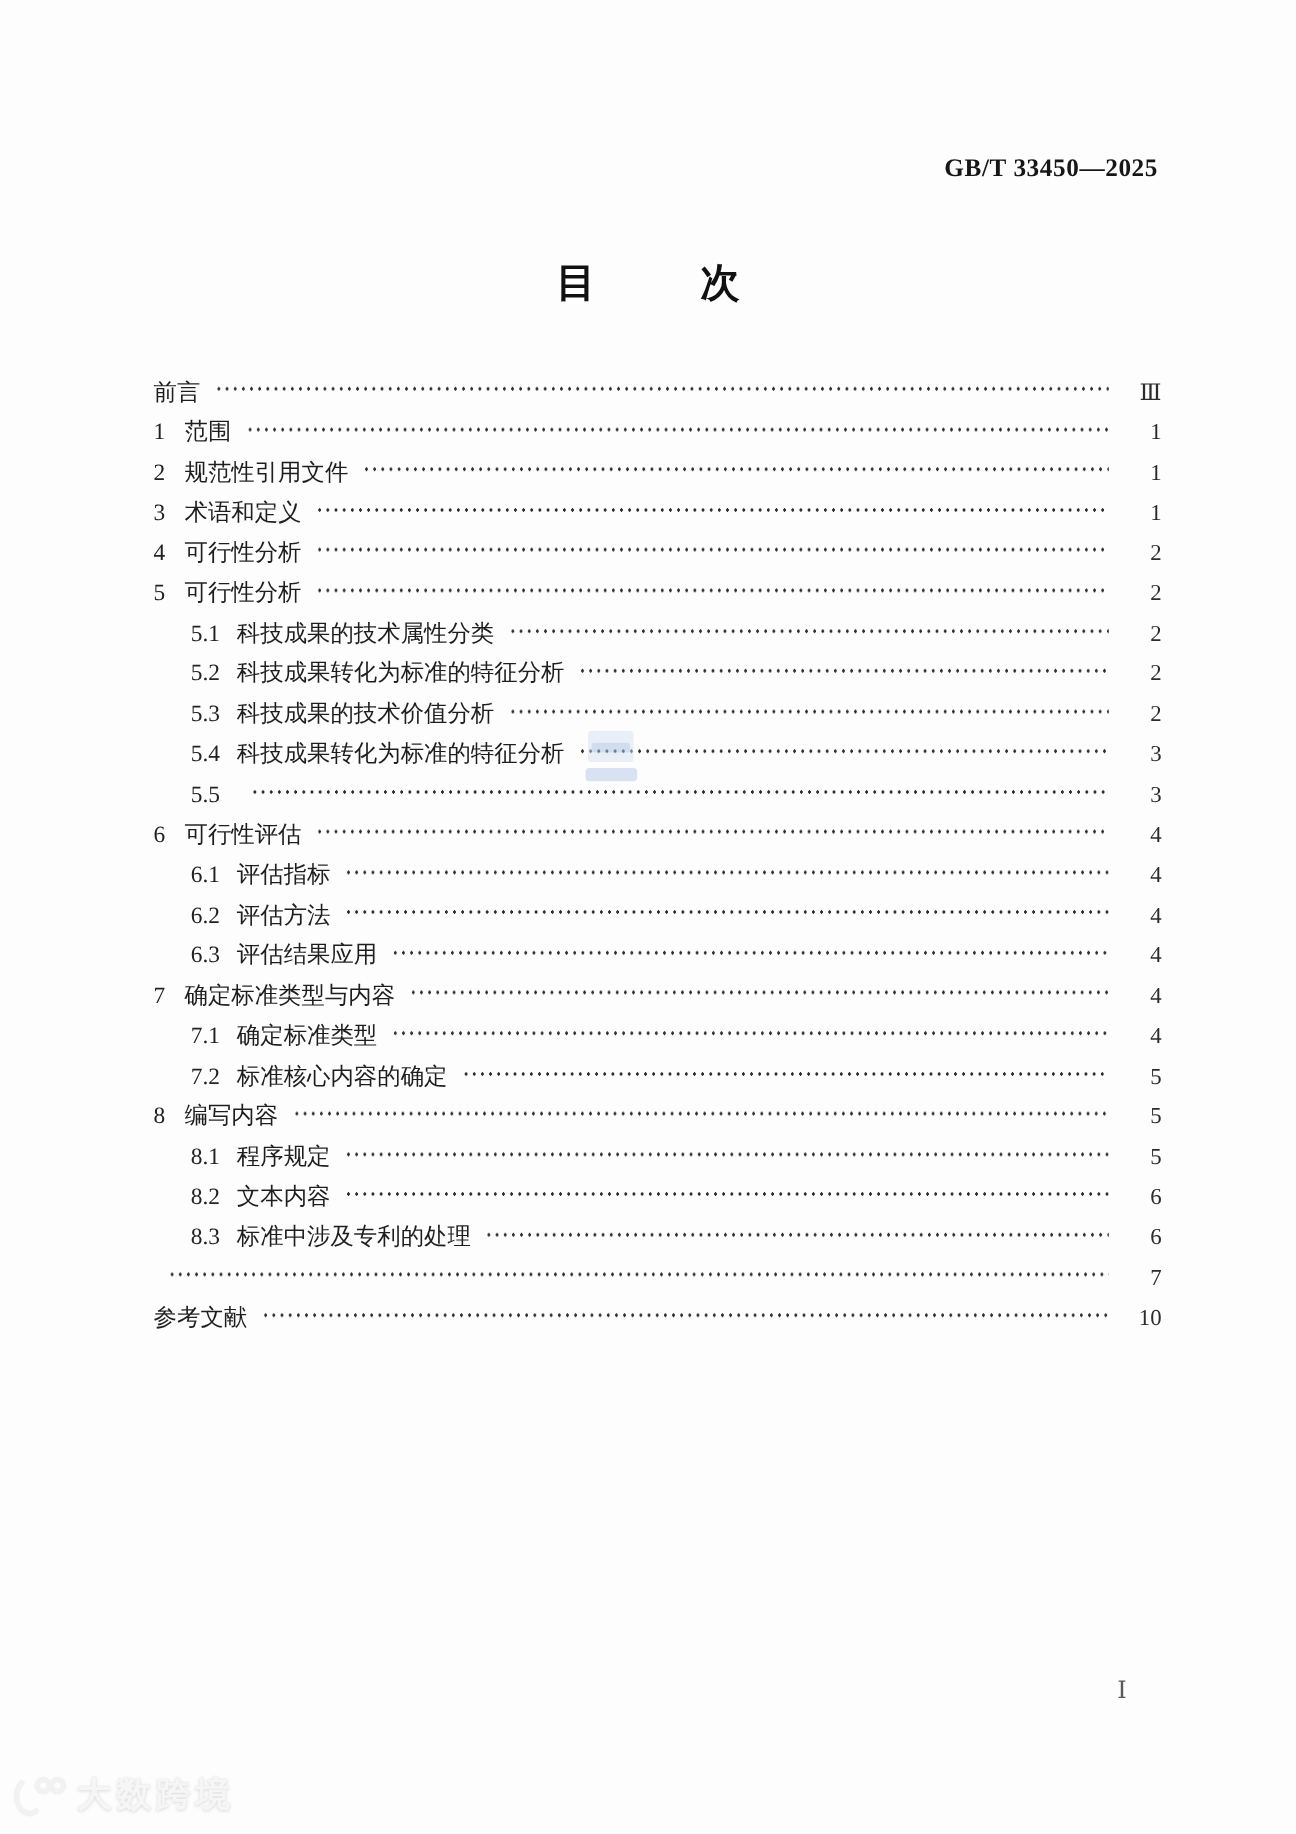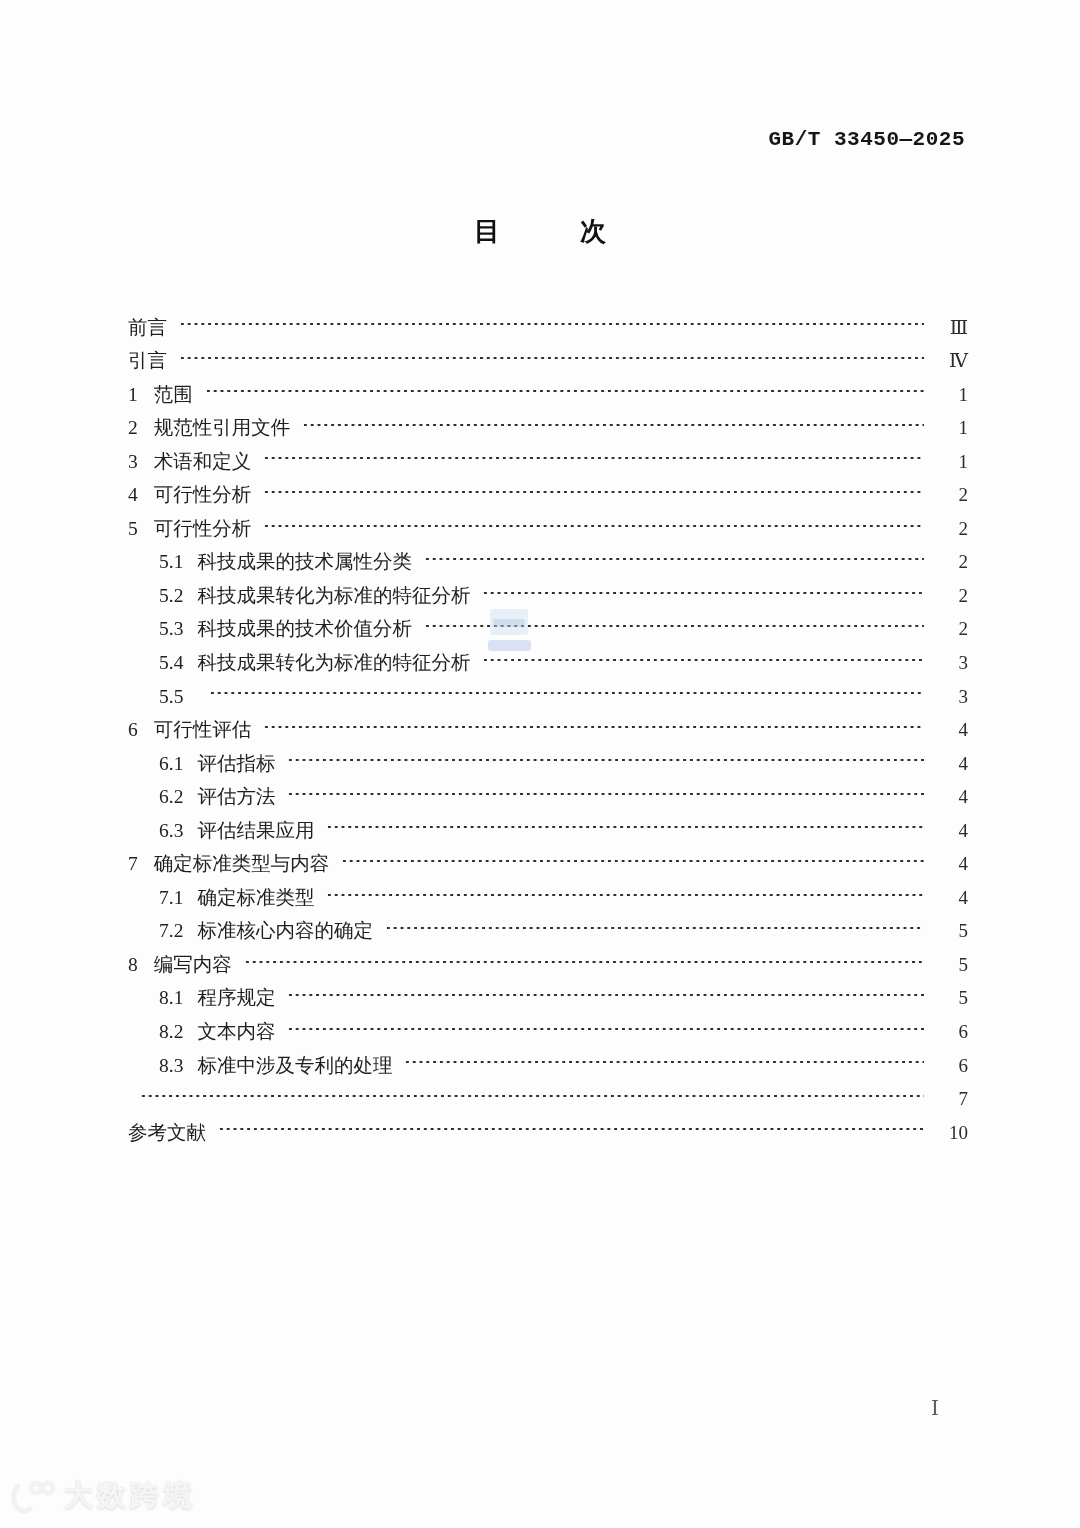--- a/index.html
+++ b/index.html
@@ -8,30 +8,30 @@
     background:#fdfdfd;
     position:relative;
     font-family:"Liberation Serif","DejaVu Serif",serif;
     color:#1e1e1e;
     overflow:hidden;
   }
 
   
   .doc-code{
     position:absolute;top:128px;right:115px;
-    font-family:Liberation Mono, monospace;
+    font-family:Liberation Serif, serif;
     font-weight:700;font-size:21px;letter-spacing:0.5px;color:#161616;
   }
 
   
   .doc-title{
     position:absolute;top:214px;left:0;width:100%;
     text-align:center;
     font-family:Liberation Sans, sans-serif;
-    font-weight:700;font-size:26px;color:#111;
+    font-weight:700;font-size:33px;color:#111;
     letter-spacing:27px;text-indent:27px;
   }
 
   
   .toc{
     position:absolute;left:128px;right:112px;top:306px;
   }
   .toc-row{
     display:flex;align-items:flex-end;
     height:33.55px;
@@ -102,26 +102,20 @@
 <div class="doc-title">目　次</div>
 
 <div class="toc">
 
   <div class="toc-row r0">
 
     <span class="title">前言</span>
     <span class="dots"></span>
     <span class="page">Ⅲ</span>
   </div>
-  <div class="toc-row r0">
-
-    <span class="title">引言</span>
-    <span class="dots"></span>
-    <span class="page">Ⅳ</span>
-  </div>
   <div class="toc-row r1">
     <span class="num">1</span>
     <span class="title">范围</span>
     <span class="dots"></span>
     <span class="page">1</span>
   </div>
   <div class="toc-row r1">
     <span class="num">2</span>
     <span class="title">规范性引用文件</span>
     <span class="dots"></span>

